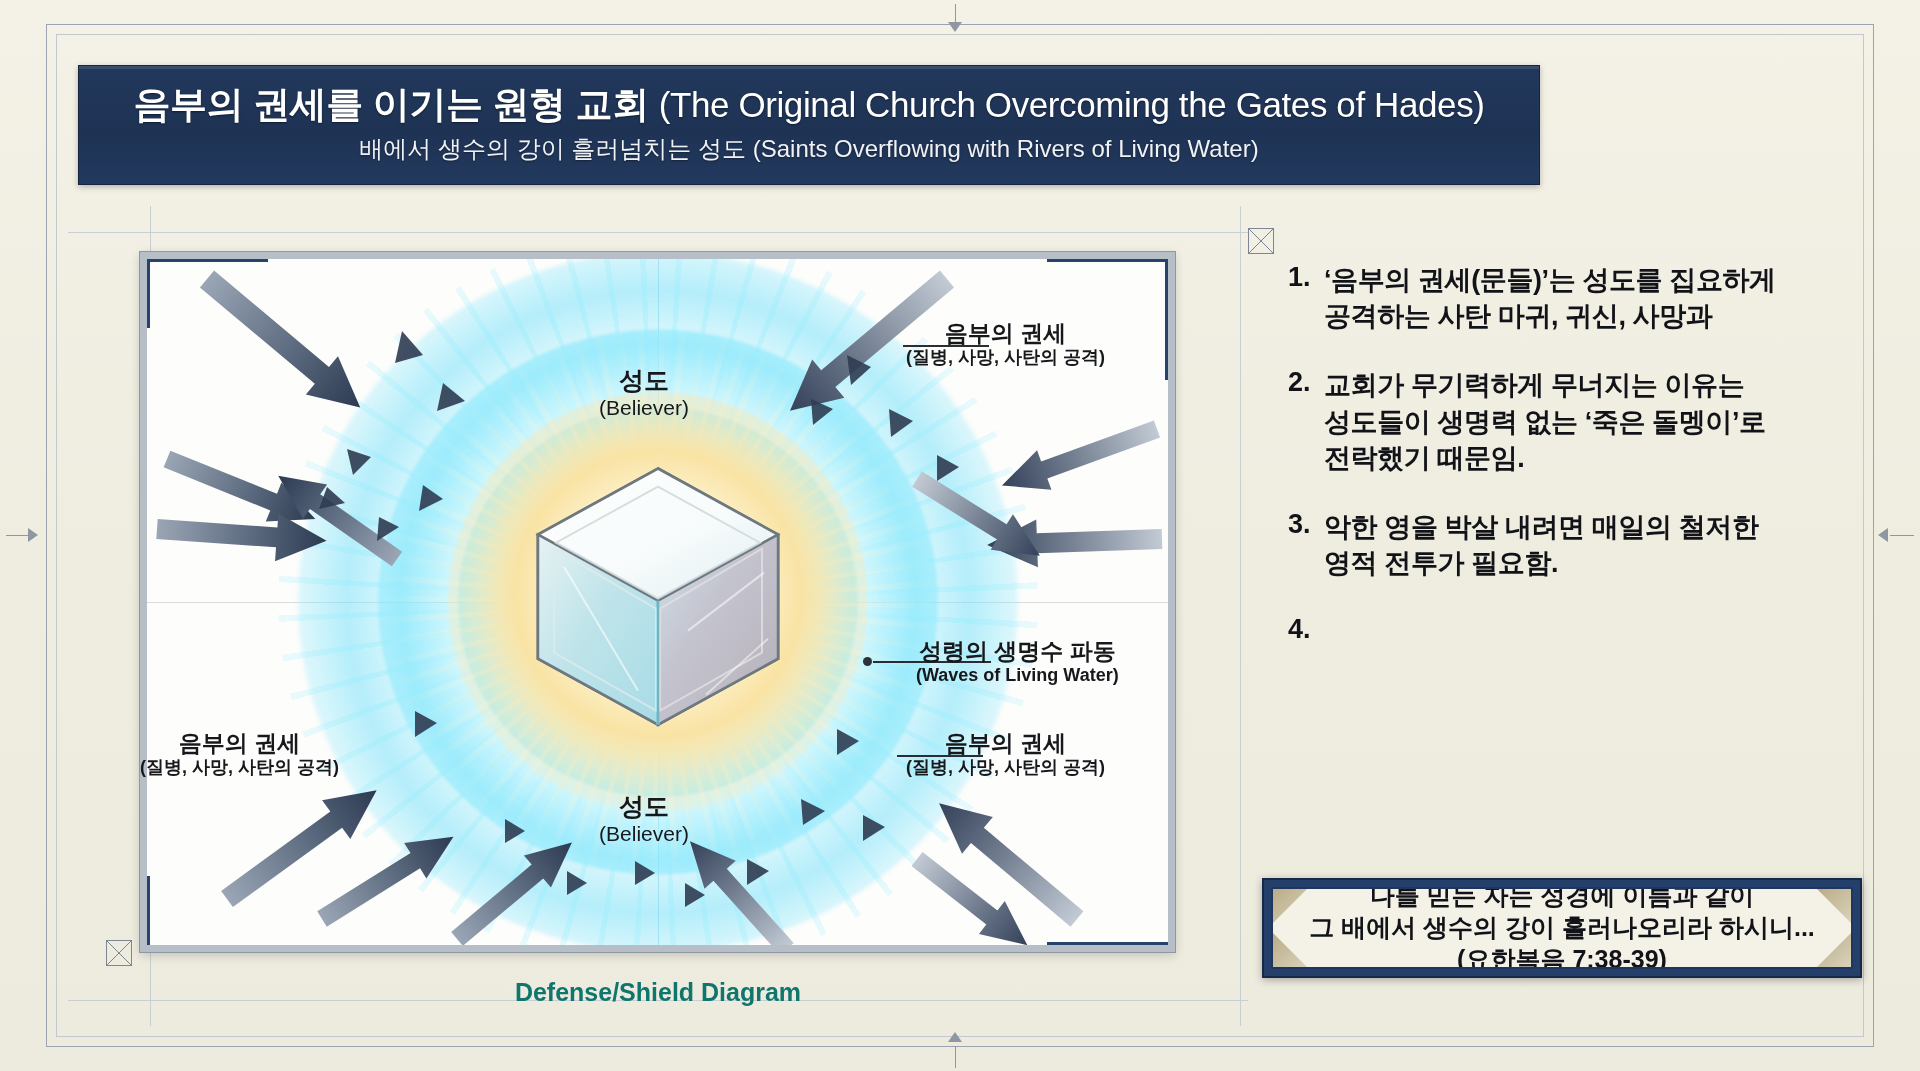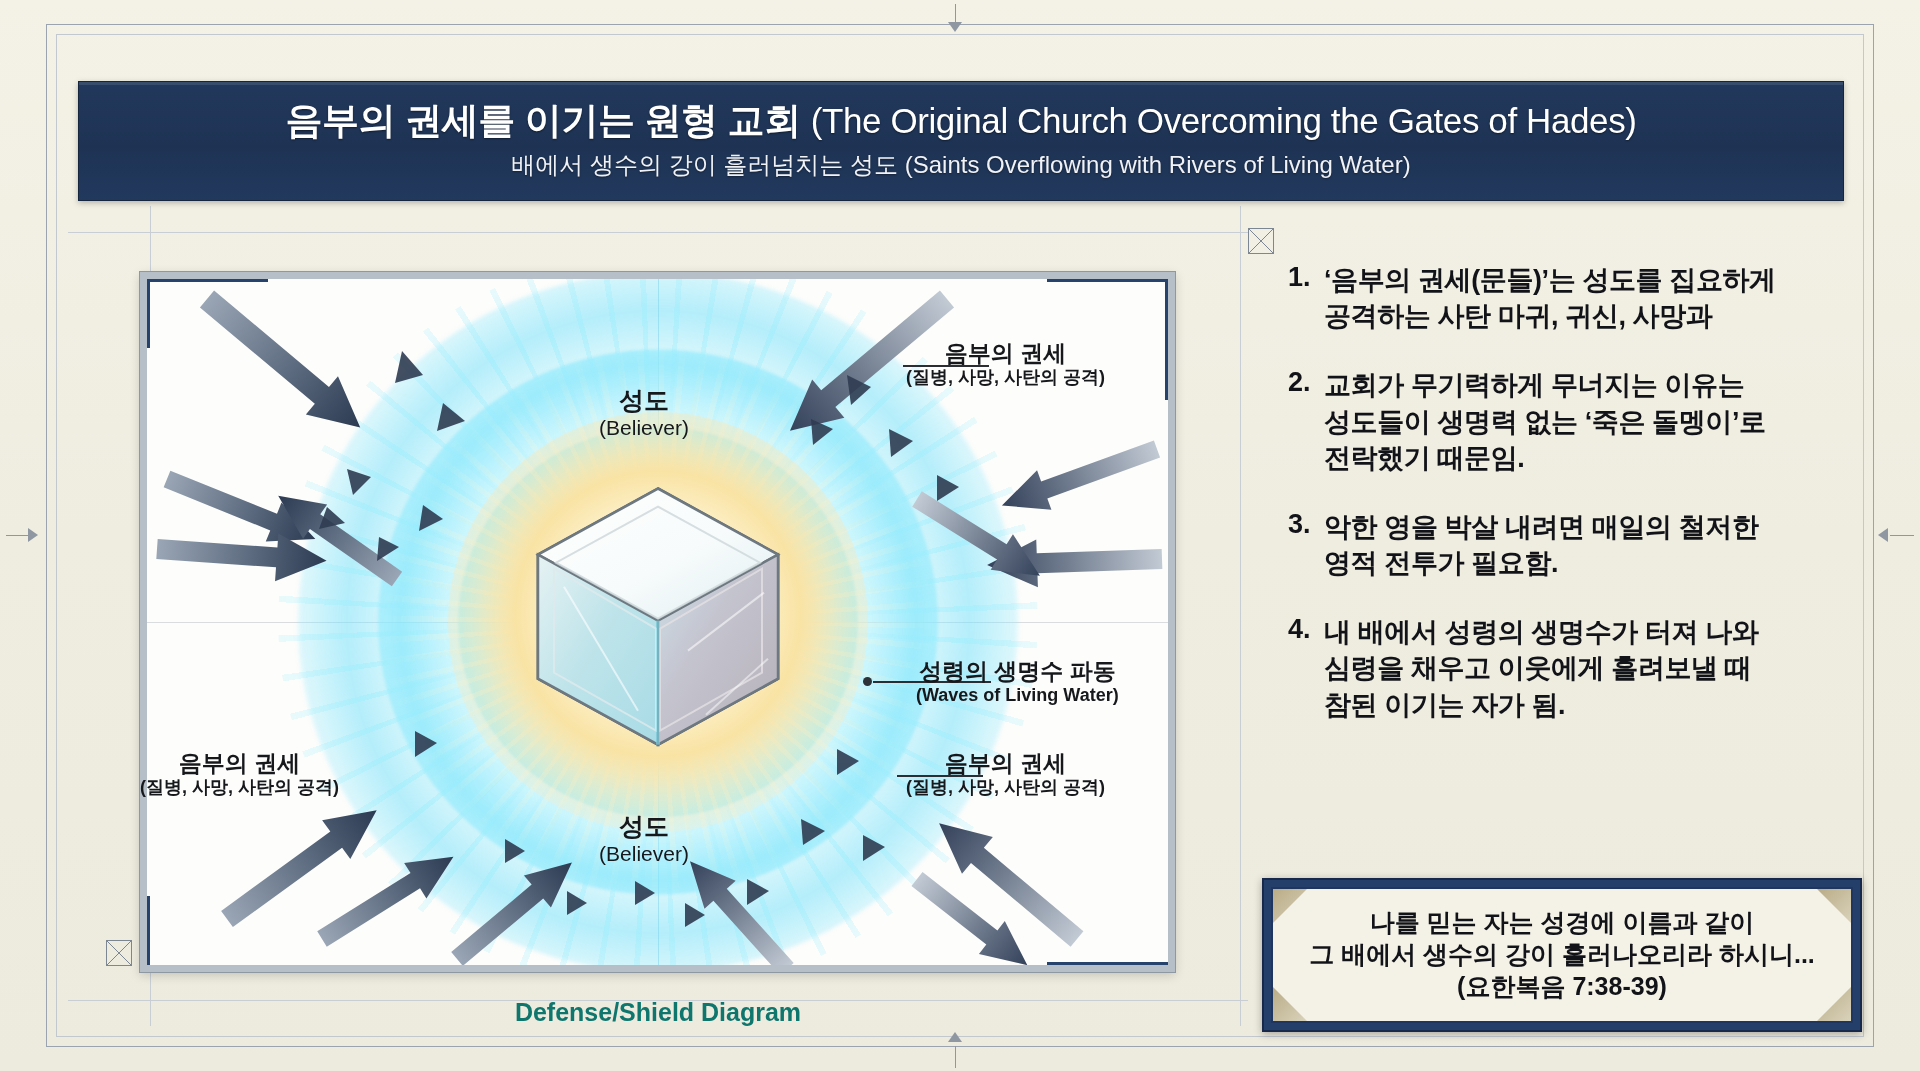--- a/index.html
+++ b/index.html
@@ -27,28 +27,27 @@
     border:1px solid #c3c8cf;
   }
 
   
   .tick { position:absolute; background:#8e97a2; }
   .tri { position:absolute; width:0; height:0; }
 
   
   #title-banner {
     position:absolute;
-    left:78px; top:65px; width:1766px; height:120px;
+    left:78px; top:65px; width:1462px; height:120px;
     background:linear-gradient(180deg,#22385c 0%,#1e3354 55%,#22395e 100%);
     border:1px solid #16263f;
     box-shadow:0 2px 6px rgba(0,0,0,.25);
     display:flex; flex-direction:column;
     align-items:center; justify-content:center;
     overflow:hidden;
-    margin-top:16px;
   }
   #title-banner::before {
     content:""; position:absolute; left:0; right:0; top:0; height:3px;
     background:rgba(255,255,255,.10);
   }
   .title-main {
     color:#ffffff;
     font-size:37px; font-weight:700;
     letter-spacing:-0.4px; white-space:nowrap;
     text-shadow:0 1px 2px rgba(0,0,0,.45);
@@ -58,21 +57,21 @@
   .title-sub {
     color:#f0f2f6;
     font-size:24px; font-weight:400;
     margin-top:7px; white-space:nowrap;
     text-shadow:0 1px 2px rgba(0,0,0,.4);
   }
 
   
   #diagram-zone {
     position:absolute;
-    left:68px; top:220px; width:1180px; height:820px;text-decoration:underline;
+    left:68px; top:200px; width:1180px; height:820px;text-decoration:underline;
   }
   #diagram-frame {
     position:absolute;
     left:72px; top:52px; width:1035px; height:700px;
     background:#ffffff;
     border:7px solid #b6bec7;
     box-shadow:0 0 0 1px #8e98a3, 0 3px 10px rgba(0,0,0,.18);
     overflow:hidden;
   }
   
@@ -183,21 +182,21 @@
     font-size:27px; font-weight:700; color:#111318;
     width:36px; flex:0 0 36px; text-align:left;
   }
   .note-text {
     font-size:27px; font-weight:700; color:#111318;
     line-height:1.34; letter-spacing:-0.4px;
   }
 
   
   #scripture {
-    position:absolute; left:1262px; top:878px; width:600px; height:154px;
+    position:absolute; left:1262px; top:878px; width:600px; height:100px;
     background:#24406a;
     border:2px solid #17294a;
     padding:7px;
     box-shadow:0 2px 8px rgba(0,0,0,.3);
   }
   #scripture-inner {
     width:100%; height:100%;
     background:#f4f1e6;
     border:2px solid #1f3760;
     position:relative;
@@ -482,25 +481,20 @@
   <div class="note">
     <div class="note-num">3.</div>
     <div class="note-text">
       <div>악한 영을 박살 내려면 매일의 철저한</div>
       <div>영적 전투가 필요함.</div>
     </div>
   </div>
 
   <div class="note">
     <div class="note-num">4.</div>
-    <div class="note-text">
-      <div>내 배에서 성령의 생명수가 터져 나와</div>
-      <div>심령을 채우고 이웃에게 흘려보낼 때</div>
-      <div>참된 이기는 자가 됨.</div>
-    </div>
   </div>
 </div>
 
 <div id="scripture">
   <div id="scripture-inner">
     <div class="corner-cut cc-tl"></div>
     <div class="corner-cut cc-tr"></div>
     <div class="corner-cut cc-bl"></div>
     <div class="corner-cut cc-br"></div>
     <div class="scr-line">나를 믿는 자는 성경에 이름과 같이</div>

